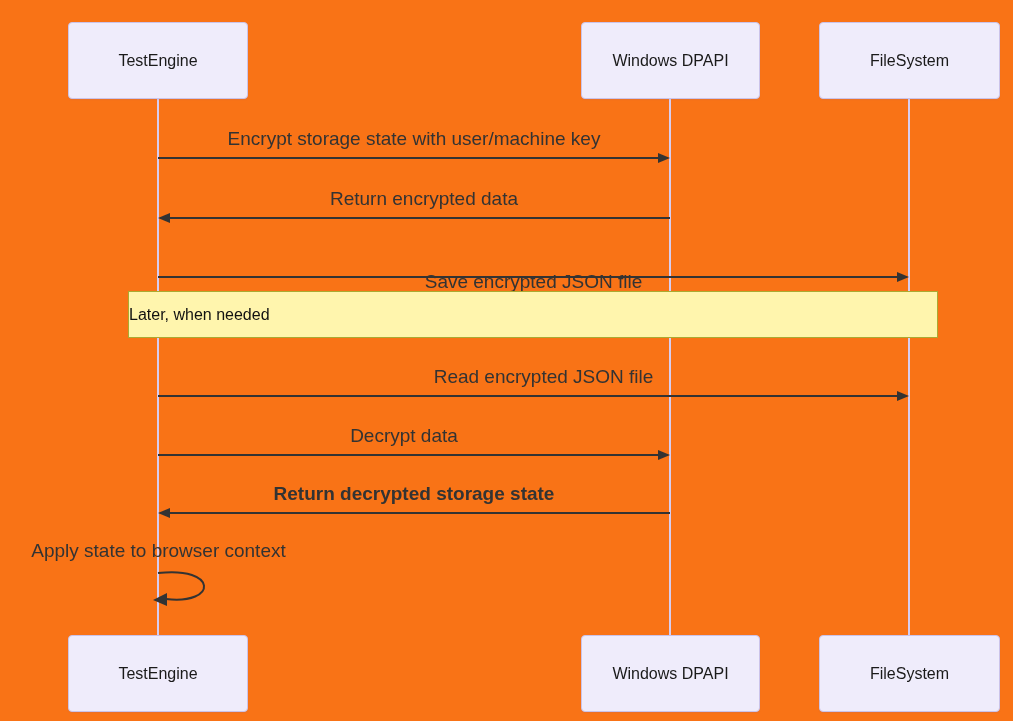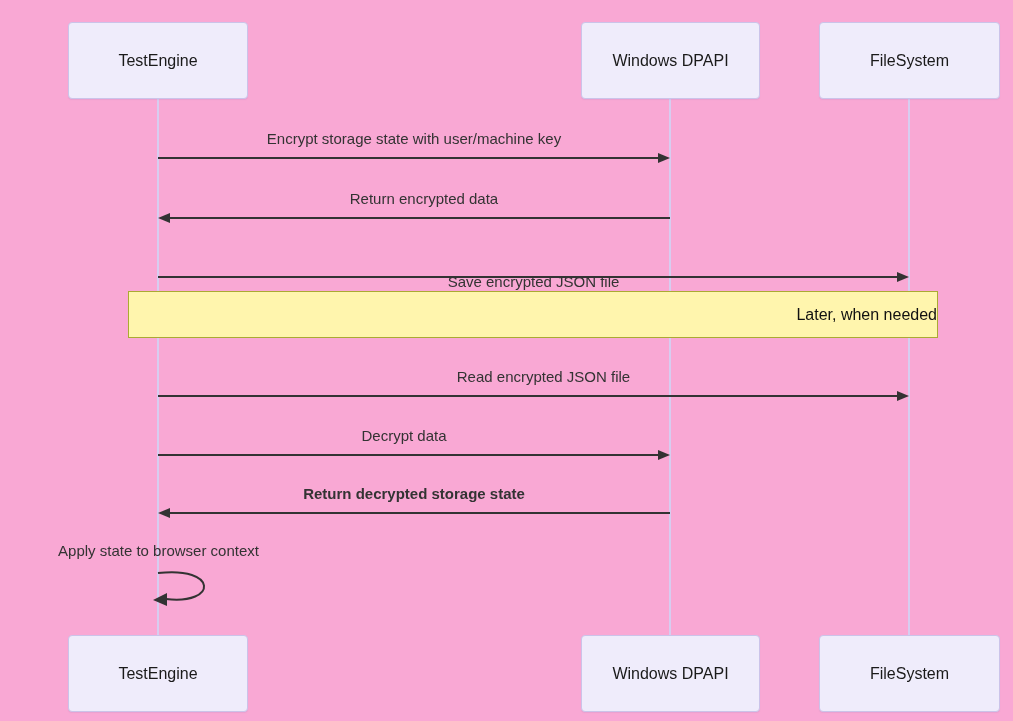--- a/index.html
+++ b/index.html
@@ -1,45 +1,45 @@
 <!DOCTYPE html>
 <html><head>
 <meta charset="utf-8">
 <style>
   html,body{margin:0;padding:0;background:#ffffff;}
   .diagram{
-    position:relative;width:1013px;height:721px;background:#f9a8d4;overflow:hidden;
+    position:relative;width:1013px;height:721px;background:#f97316;overflow:hidden;
     font-family:"Liberation Sans", sans-serif;
   }
   .lifeline{
     position:absolute;top:99px;height:536px;width:2px;background:#d7cdf0;
   }
   .actor-box{
     position:absolute;height:77px;background:#efecfb;border:1px solid #cbc3e9;
     border-radius:4px;box-sizing:border-box;display:flex;align-items:center;justify-content:center;
     box-shadow:0 1px 1px rgba(120,110,180,0.12);
   }
   .actor-box span{font-size:16px;color:#1a1a1a;}
   .msg-label{
-    position:absolute;text-align:center;font-size:15px;color:#333333;height:22px;line-height:22px;
+    position:absolute;text-align:center;font-size:19px;color:#333333;height:22px;line-height:22px;
     white-space:nowrap;
   }
   .msg-line{position:absolute;height:2px;background:#333333;}
   .arrow-right{
     position:absolute;width:0;height:0;
     border-top:5px solid transparent;border-bottom:5px solid transparent;border-left:12px solid #333333;
   }
   .arrow-left{
     position:absolute;width:0;height:0;
     border-top:5px solid transparent;border-bottom:5px solid transparent;border-right:12px solid #333333;
   }
   .note{
     position:absolute;left:128px;top:291px;width:810px;height:47px;box-sizing:border-box;
     background:#fff5ad;border:1px solid #aaaa33;
-    display:flex;align-items:center;justify-content:flex-end;
+    display:flex;align-items:center;justify-content:flex-start;
     font-size:16px;color:#111111;
   }
   .self-loop{position:absolute;left:150px;top:565px;}
 </style>
 </head>
 <body>
 
 <div class="diagram">
 
   <div class="lifeline" style="left:157px;"></div>

